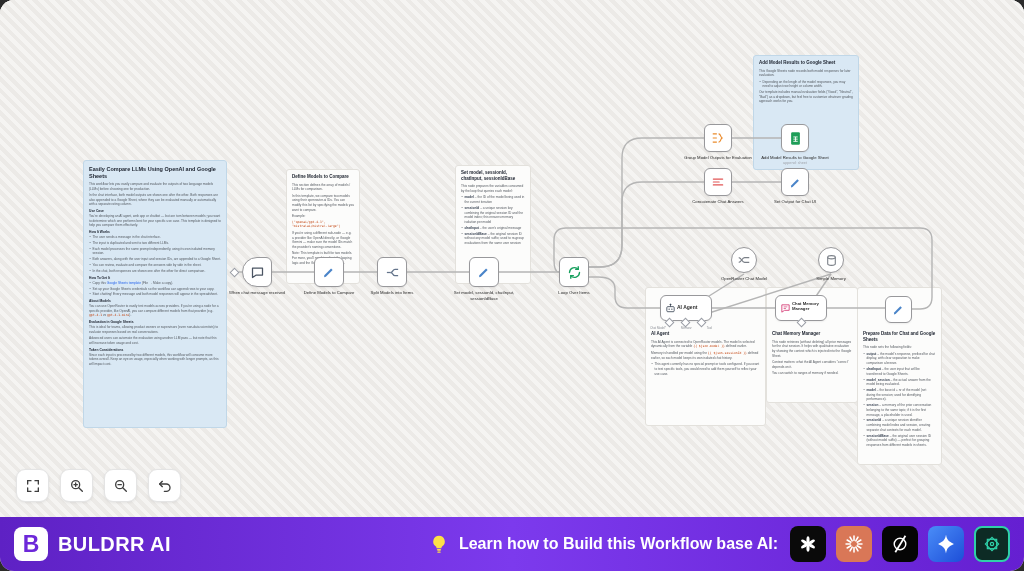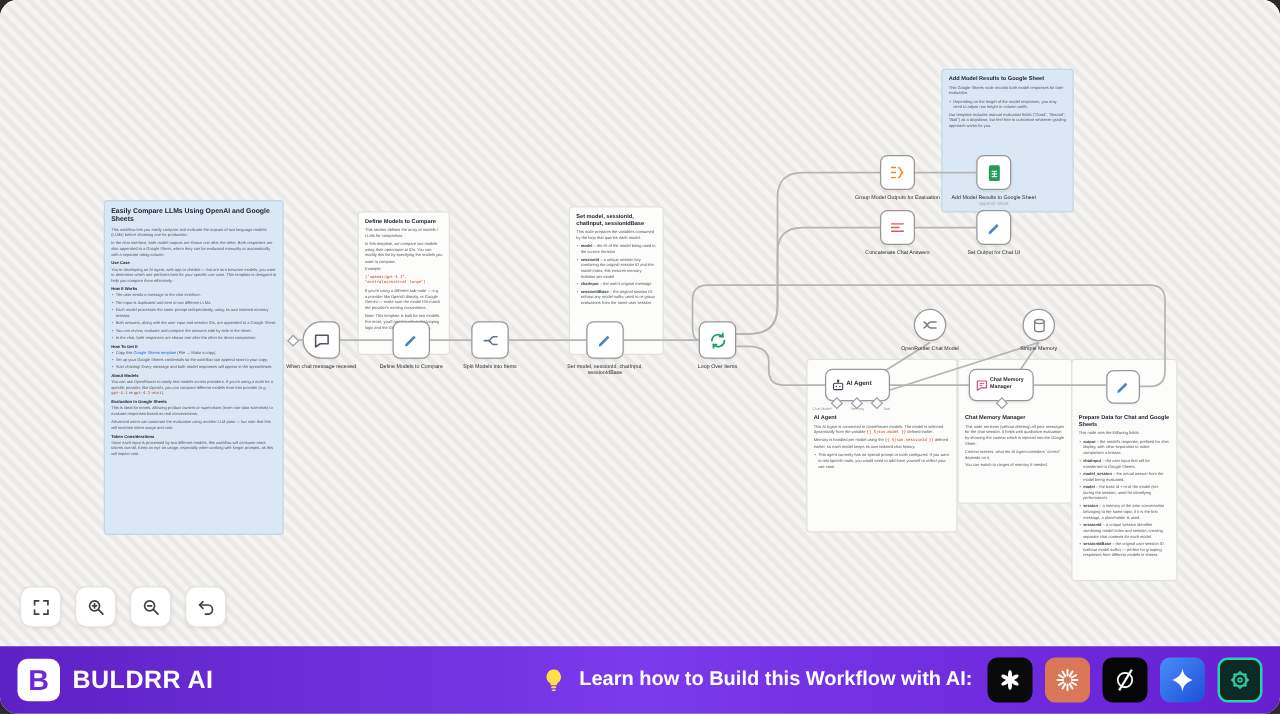--- a/index.html
+++ b/index.html
@@ -376,21 +376,21 @@
 
   <div class="bar">
     <div class="logo-box">B</div>
     <div class="brand">BULDRR AI</div>
     <div class="banner">
       <svg width="20" height="20" viewBox="0 0 24 24">
           <path d="M12 2a7 7 0 0 0-4 12.7c.8.6 1 1.3 1 2.3h6c0-1 .2-1.7 1-2.3A7 7 0 0 0 12 2z" fill="#fde047"></path>
           <rect x="9.5" y="18" width="5" height="2" rx="1" fill="#fde047"></rect>
           <rect x="10" y="21" width="4" height="1.6" rx="0.8" fill="#fde047"></rect>
         </svg>
-      <div class="banner-text">Learn how to Build this Workflow with AI:</div>
+      <div class="banner-text">Learn how to Build this Workflow base AI:</div>
       <div class="chip openai">
         <svg width="26" height="26" viewBox="0 0 36 36">
             <g fill="#fff">
               <ellipse cx="18" cy="12.5" rx="2.2" ry="5.3"></ellipse>
               <ellipse cx="18" cy="12.5" rx="2.2" ry="5.3" transform="rotate(60 18 18)"></ellipse>
               <ellipse cx="18" cy="12.5" rx="2.2" ry="5.3" transform="rotate(120 18 18)"></ellipse>
               <ellipse cx="18" cy="12.5" rx="2.2" ry="5.3" transform="rotate(180 18 18)"></ellipse>
               <ellipse cx="18" cy="12.5" rx="2.2" ry="5.3" transform="rotate(240 18 18)"></ellipse>
               <ellipse cx="18" cy="12.5" rx="2.2" ry="5.3" transform="rotate(300 18 18)"></ellipse>
             </g>

